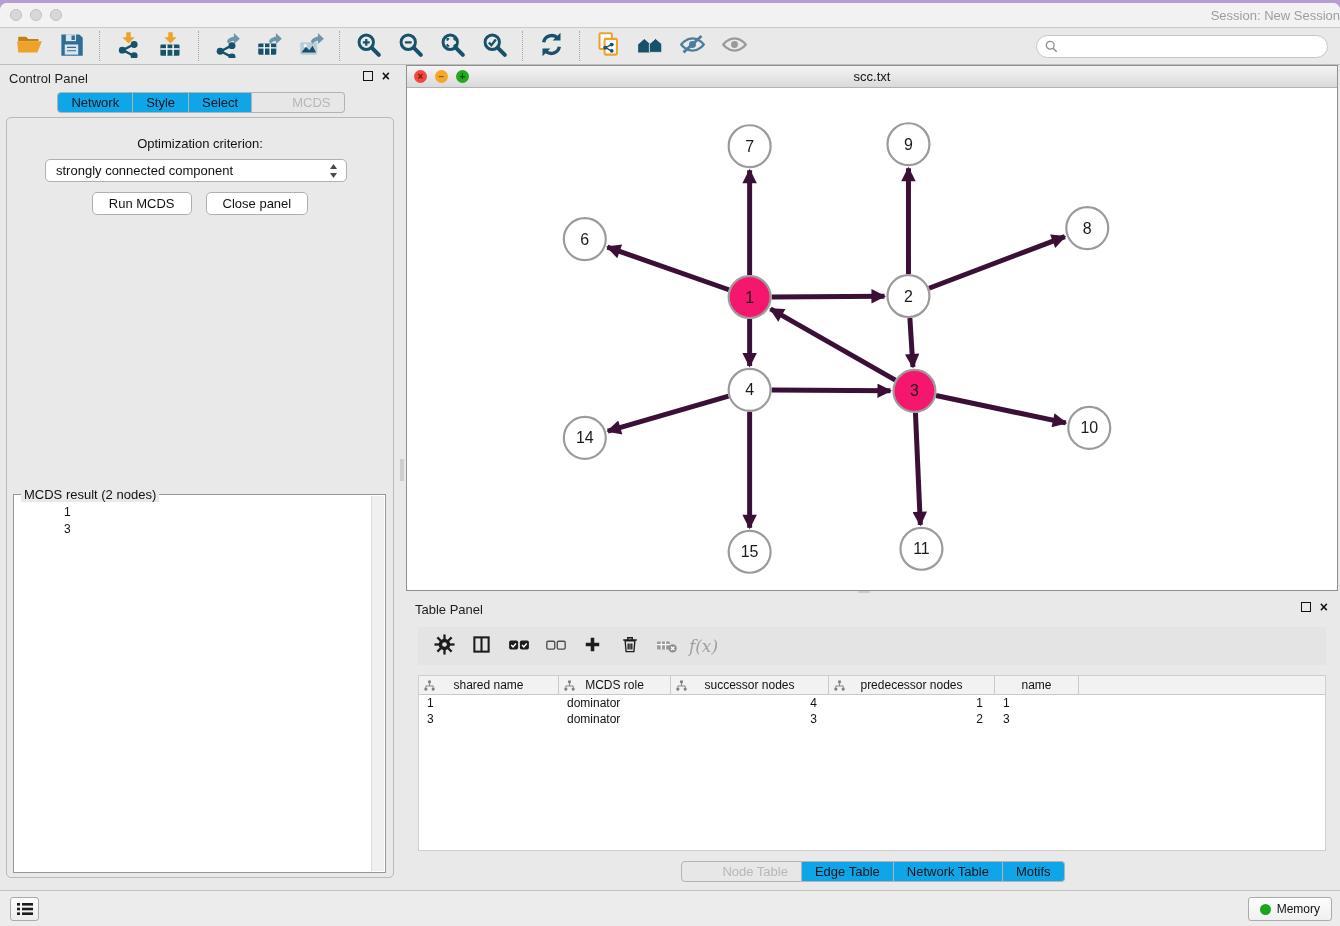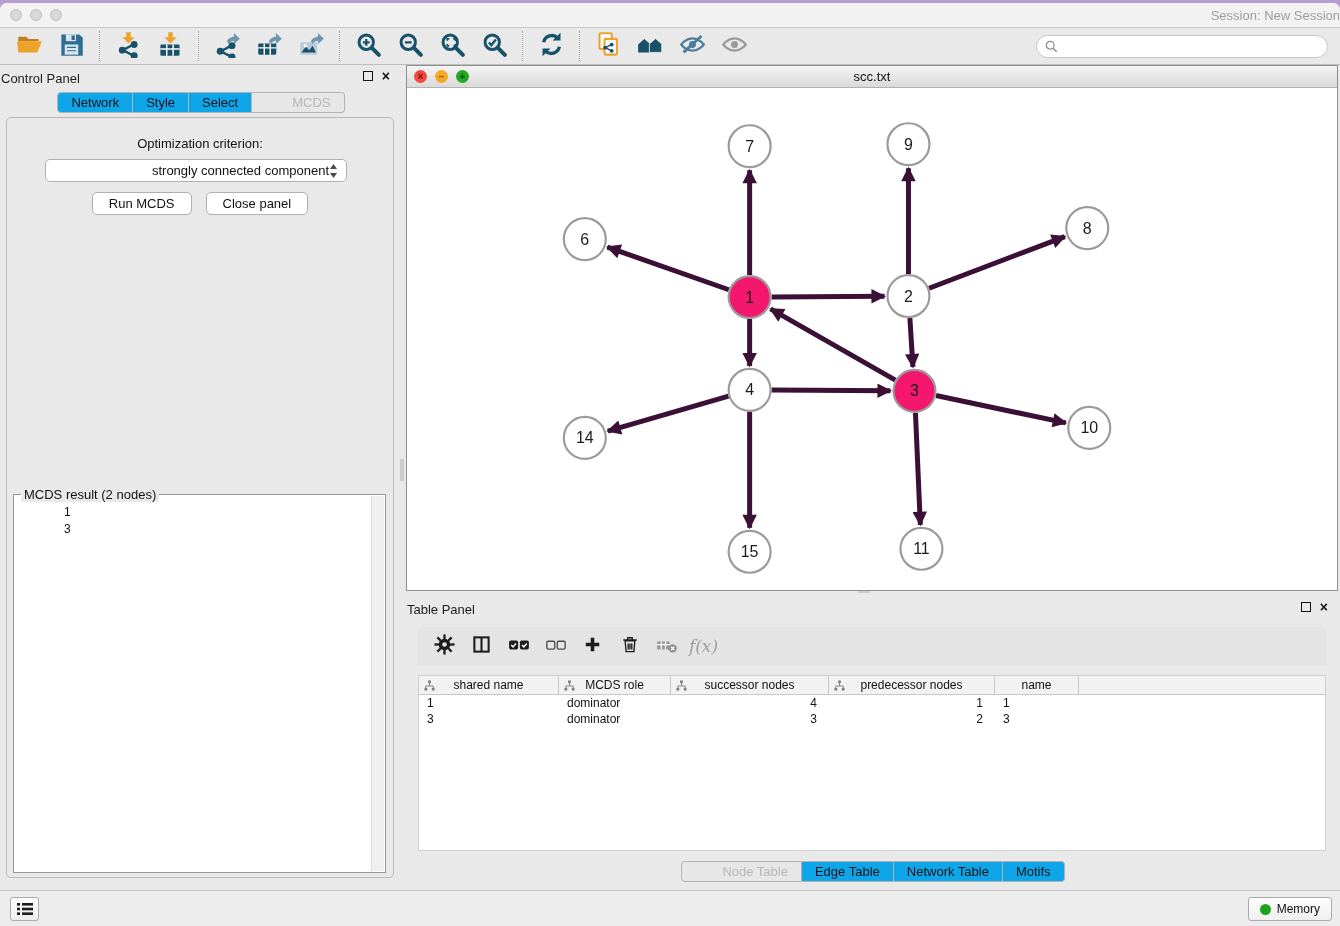--- a/index.html
+++ b/index.html
@@ -26,36 +26,36 @@
   border:1px solid #c5c5c5; border-radius:12px; display:flex; align-items:center; padding-left:8px; }
 .search-wrap svg { width:13px; height:13px; }
 .search-input { border:none; outline:none; flex:1; height:19px; font-size:12px; background:transparent; padding-left:5px; }
 
 
 .main { position:relative; display:flex; height:825px; }
 
 
 .control-panel { position:relative; width:402px; height:100%; background:#e9e9e9; }
 .panel-header { position:relative; height:27px; }
-.panel-title { position:absolute; left:1px; top:6px; font-size:13px; color:#1d1d1d; }
+.panel-title { position:absolute; left:9px; top:6px; font-size:13px; color:#1d1d1d; }
 .ph-btns { position:absolute; right:12px; top:5px; display:flex; gap:9px; align-items:center; }
 .float-btn { width:10px; height:10px; border:1.6px solid #111; background:transparent; display:inline-block; }
 .close-btn { font-size:14px; font-weight:900; color:#111; line-height:12px; cursor:pointer; }
 .seg { display:flex; justify-content:center; position:relative; z-index:2; }
 .seg-btn { height:21px; padding:0 13px; font-size:13px; color:#141414; background:#0ea5e9;
   border:1px solid #b3b3b3; border-left:none; cursor:pointer; }
 .seg-btn:first-child { border-left:1px solid #b3b3b3; border-radius:4px 0 0 4px; }
 .seg-btn:last-child { border-radius:0 4px 4px 0; }
 .seg-btn.sel { background:#e7e7e7; color:#b7b7b7;padding-left:40px; }
 .cp-box { position:absolute; left:6px; right:8px; top:52px; bottom:12px;
   border:1px solid #b9b9b9; border-radius:5px; }
 .opt-label { position:absolute; top:18px; width:100%; text-align:center; font-size:13px; color:#111; }
 .cp-select { position:absolute; top:41px; left:38px; right:46px; height:23px; background:#fff;
   border:1px solid #b0b0b0; border-radius:5px; font-size:13px; color:#111;
-  display:flex; align-items:center; padding:0 8px 0 10px; cursor:pointer;text-align:right; }
+  display:flex; align-items:center; padding:0 8px 0 10px; cursor:pointer; }
 .cp-select .sel-text { flex:1; }
 .btn-row { position:absolute; top:74px; width:100%; display:flex; justify-content:center; gap:14px; }
 .mac-btn { height:23px; background:#fff; border:1px solid #b0b0b0; border-radius:5px;
   font-size:13px; color:#111; padding:0 16px; cursor:pointer; }
 .result { position:absolute; left:6px; right:7px; top:376px; bottom:4px;
   border:1px solid #979797; background:#fff;padding-left:40px; }
 .result-title { position:absolute; top:-8px; left:7px; background:#e9e9e9; padding:0 3px;
   font-size:13px; color:#111; }
 .result-lines { padding:9px 10px; font-size:12px; line-height:17px; color:#111; }
 .result-scroll { position:absolute; top:1px; right:1px; bottom:1px; width:13px;

